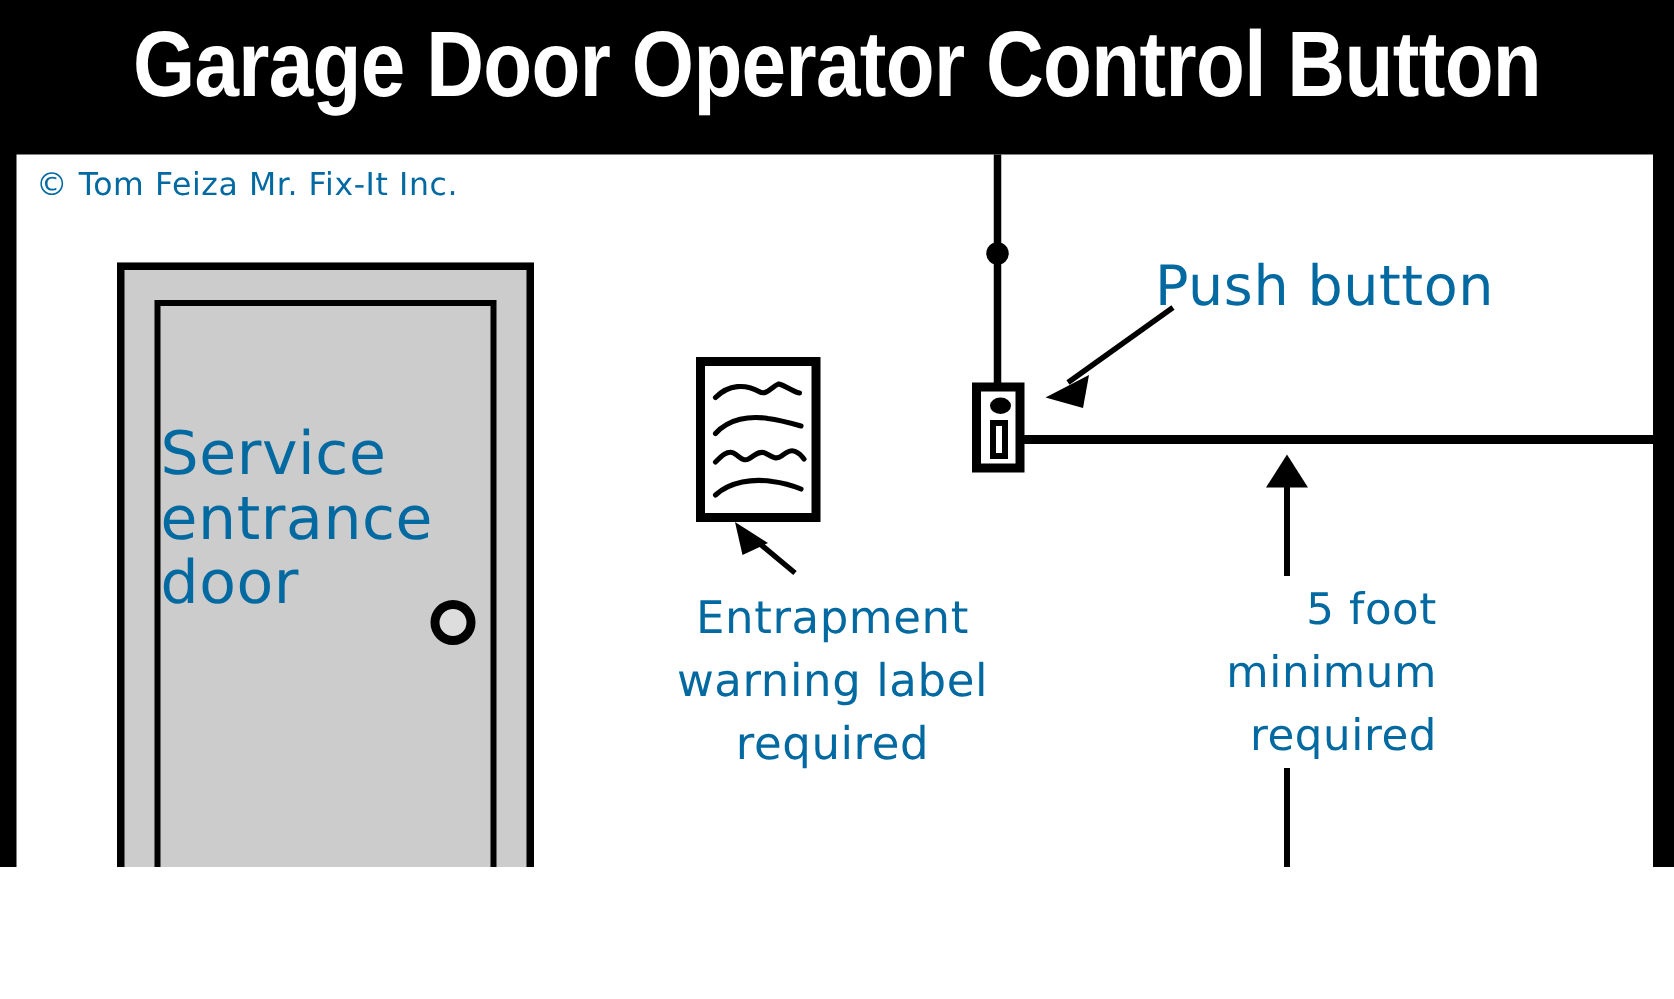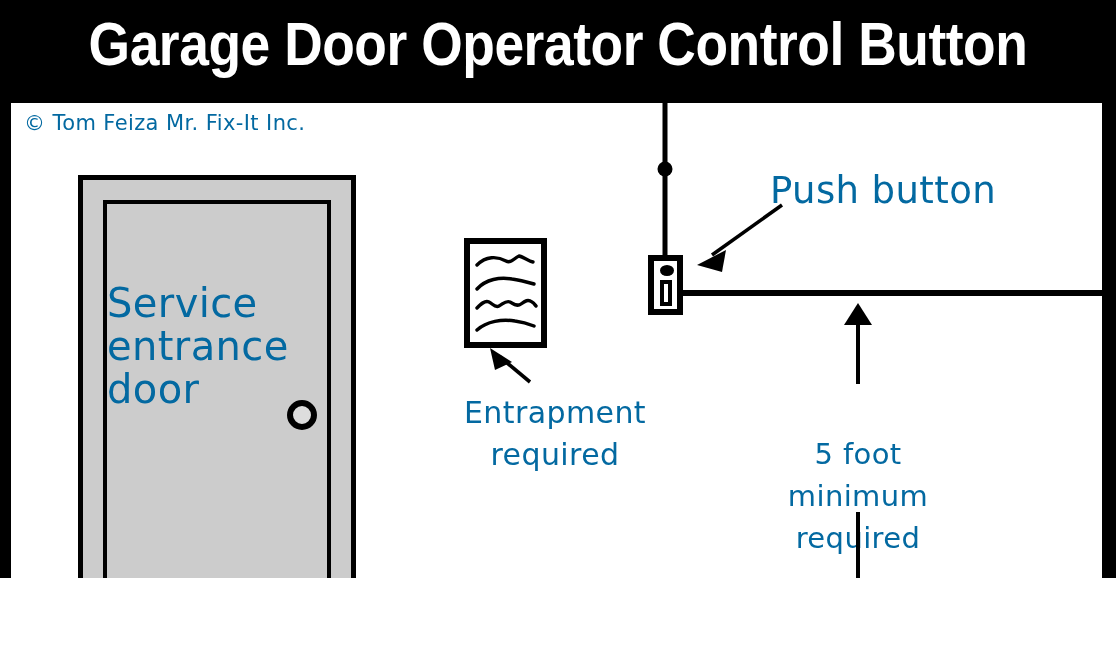--- a/index.html
+++ b/index.html
@@ -175,24 +175,23 @@
     font-size: 37px;
     line-height: 38px;
     white-space: nowrap;
   }
 
   
   #dimension-caption {
     position: absolute;
     left: 758px; top: 385px;
     width: 200px;
-    text-align: center;
+    text-align: right;
     font-size: 29px;
     line-height: 42px;
-    margin-top: 48px;
   }
 
   
   #overlay {
     position: absolute;
     left: 0; top: 0;
     width: 1116px;
     height: 666px;
     pointer-events: none;
   }
@@ -227,20 +226,21 @@
     <svg width="71" height="98" viewBox="0 0 71 98">
       <path d="M7,21 C16,12 27,12 36,17 C41,20 44,14 49,12 C54,13 58,17 63,18" fill="none" stroke="#000000" stroke-width="3.4" stroke-linecap="round"></path>
       <path d="M7,45 C16,35 30,33 42,35 C50,36 57,38 64,40" fill="none" stroke="#000000" stroke-width="3.4" stroke-linecap="round"></path>
       <path d="M7,64 C11,60 15,56 19,58 C23,60 25,64 29,62 C33,60 36,56 40,58 C44,60 47,63 51,60 C55,57 58,55 62,58 C64,59 65,61 66,62" fill="none" stroke="#000000" stroke-width="3.4" stroke-linecap="round"></path>
       <path d="M7,86 C17,77 32,75 45,77 C53,78 59,80 64,82" fill="none" stroke="#000000" stroke-width="3.4" stroke-linecap="round"></path>
     </svg>
   </div>
 
   <div id="entrapment-caption" class="hand">
     <div>Entrapment</div>
+    <div>warning label</div>
     <div>required</div>
   </div>
 
   <div id="button-box">
     <div id="button-screw"></div>
     <div id="button-plunger"></div>
   </div>
 
   <div id="push-button-caption" class="hand">Push button</div>
 

